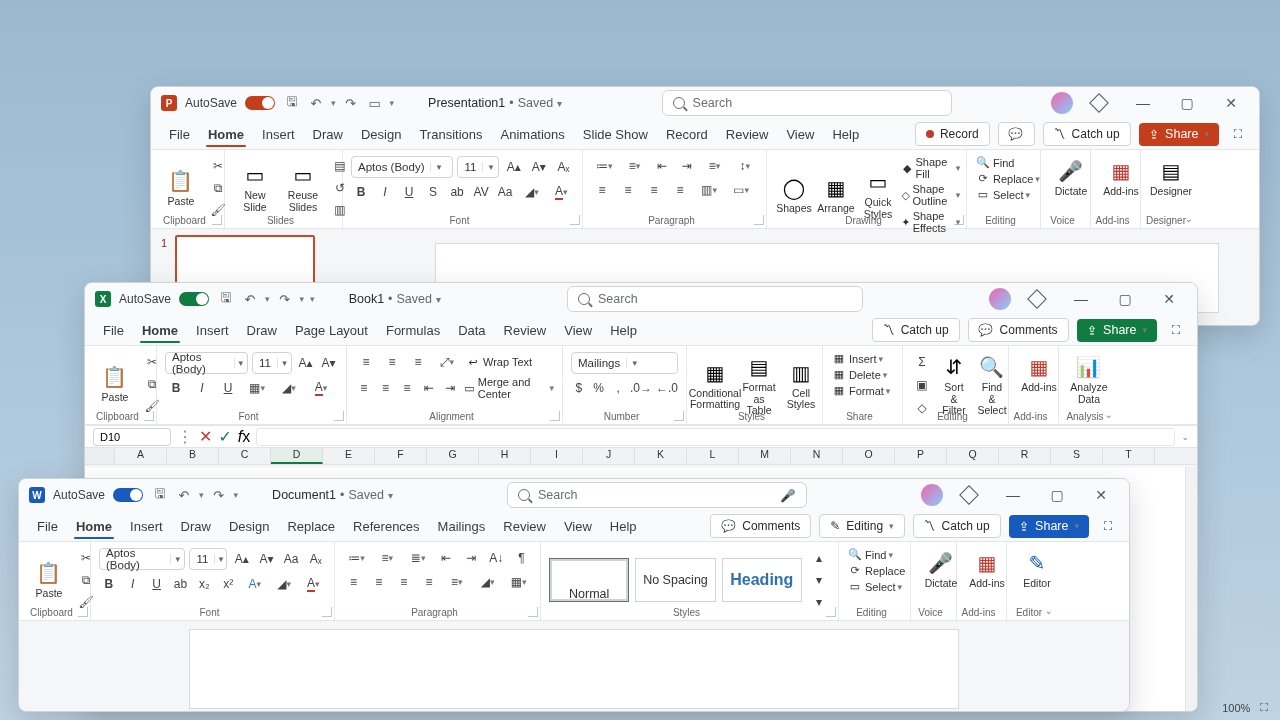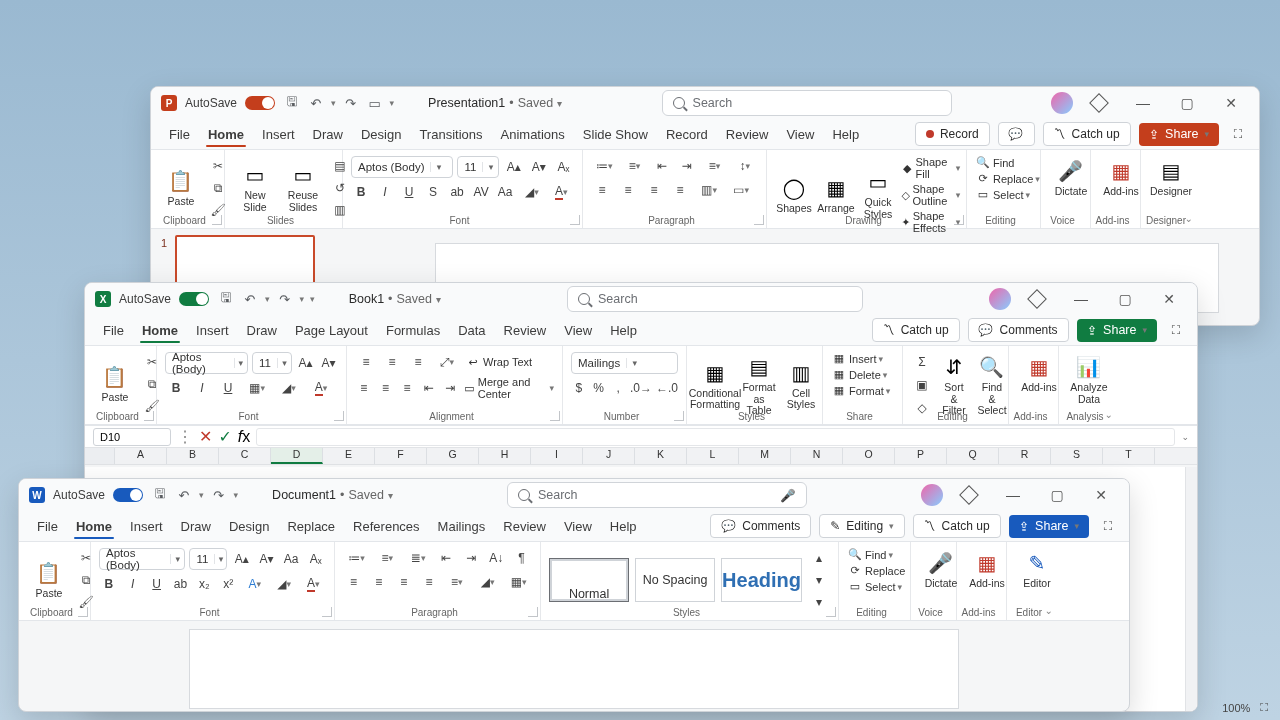--- a/index.html
+++ b/index.html
@@ -53,21 +53,21 @@
   .mini.wdr{width:28px;}
   .combo { display:flex; align-items:center; border:1px solid #cfd3d8; border-radius:4px; background:#fff; height:22px;}
   .combo .txt{padding:0 6px; font-size:11.5px; color:#333;}
   .combo .dd {width:16px; text-align:center; font-size:9px; color:#666; border-left:1px solid #e2e4e7;}
   .iconline { display:flex; align-items:center; gap:2px; font-size:11px; color:#333;}
   .iconline .glyph{width:16px; text-align:center;}
   .vsmall{font-size:9px;color:#777;}
 
   .stylecard { display:flex; align-items:center; justify-content:center; border:1px solid #cfd3d8; background:#fff; height:44px; width:82px; font-size:12.5px; color:#333;}
   .stylecard.sel{border:1.5px solid #6b6e73;box-shadow:0 0 0 2px #cfd3d8 inset;align-items:flex-end;}
-  .stylecard.heading{color:#2f6fb3; font-family:Georgia,serif; font-size:20px; font-weight:bold;}
+  .stylecard.heading{color:#2f6fb3; font-family:Georgia,serif; font-size:16px; font-weight:bold;}
 
   .slidepane { position:absolute; left:10px; top:240px; width:160px;}
   .slidepane .num{font-size:11px;color:#7a2e1c;position:absolute;left:0;top:2px;}
   .slidepane .thumb{margin-left:14px;width:140px;height:76px;border:2px solid #c94a2a;background:#fff;border-radius:2px;}
 
   .xl-cellbar { display:flex; align-items:center; gap:6px; height:22px; padding:0 8px; background:#fff; border-top:1px solid #e3e6ea;}
   .xl-name { width:78px; height:18px; border:1px solid #cfd3d8; border-radius:3px; font-size:11px; display:flex; align-items:center; padding:0 6px;}
   .xl-cols { display:flex; height:18px; background:#f1f2f4; border-top:1px solid #e1e3e6; border-bottom:1px solid #e1e3e6; font-size:10.5px; color:#333;}
   .xl-colcorner{width:30px;border-right:1px solid #dcdfe3;background:#eceef1;}
   .xl-col { flex:0 0 52px; text-align:center; border-right:1px solid #dcdfe3;}

